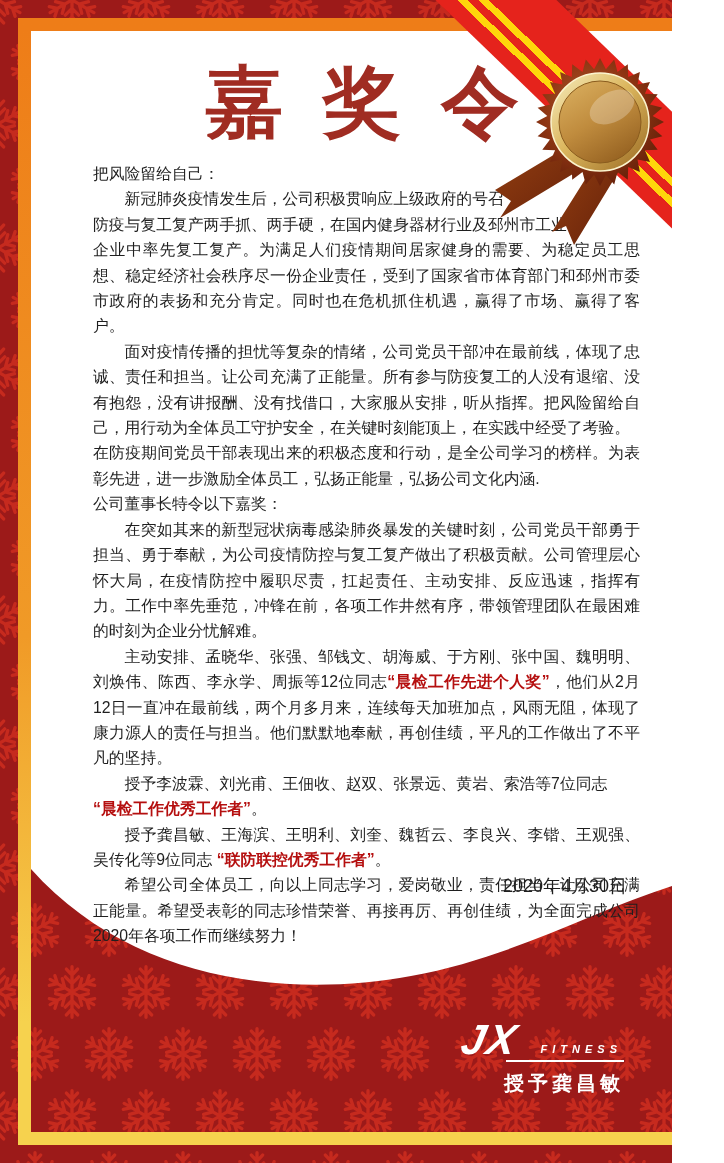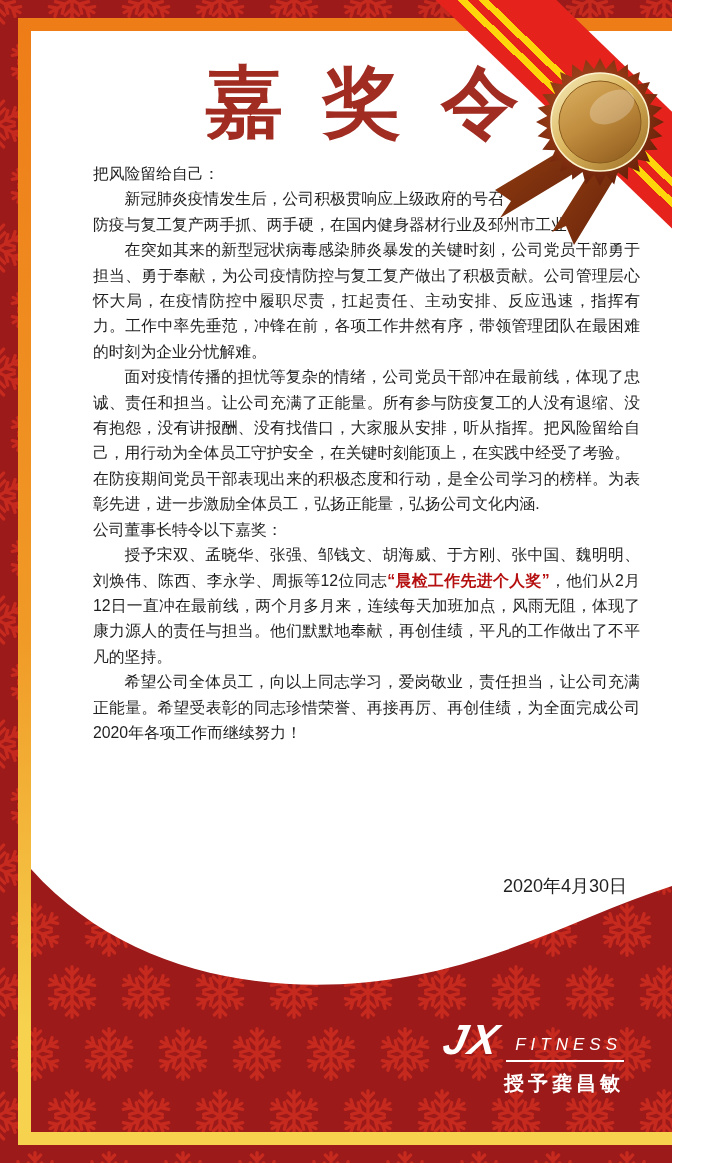--- a/index.html
+++ b/index.html
@@ -45,21 +45,21 @@
   .body{margin-top:14px;padding:0 53px 0 62px;font-size:15.8px;line-height:25.4px;text-align:justify;}
   .salutation{margin:0;}
   .para{margin:0;text-indent:2em;}
   .award{color:#b50f0f;font-weight:bold;}
   .signature{position:absolute;top:842px;right:58px;text-align:right;font-size:18px;line-height:27px;color:#1f1f1f;}
   .signature .date{padding-right:8px;}
   
   .footer{position:absolute;right:48px;top:1022px;z-index:7;display:flex;flex-direction:column;align-items:flex-end;color:#ffffff;}
   .jx-row{display:flex;align-items:flex-end;}
   .jx{display:inline-block;font-size:42px;line-height:36px;font-weight:bold;font-style:italic;transform:skewX(-12deg);letter-spacing:2px;}
-  .fitness{display:inline-block;font-size:17px;font-weight:normal;font-style:italic;letter-spacing:5px;margin:0 2px 3px 16px;}
+  .fitness{display:inline-block;font-size:11px;font-weight:bold;font-style:italic;letter-spacing:5px;margin:0 2px 3px 23px;}
   .logo-underline{width:118px;height:2px;background:#ffffff;margin:2px 0 4px;}
   .jx-cn{font-size:20px;font-weight:bold;letter-spacing:4px;margin-top:4px;}
   .company{font-size:18.5px;font-weight:bold;letter-spacing:0.5px;margin-top:12px;color:#ffeaa0;text-shadow:0 1px 0 rgba(100,10,0,.5);}
 </style>
 </head>
 <body>
 
 <div class="canvas">
 
   <div class="snow-layer" id="snowLayer">
@@ -2621,24 +2621,26 @@
     <circle cx="130" cy="82" r="49" fill="url(#ringG)" stroke="#fcf4ce" stroke-width="1.5"></circle>
     <circle cx="130" cy="82" r="41" fill="url(#coinG)" stroke="#8a5c1e" stroke-width="1"></circle>
     <ellipse cx="142" cy="67" rx="24" ry="15" fill="#ffffff" opacity="0.25" transform="rotate(-28 142 67)"></ellipse>
   </svg>
 
   <div class="content">
     <h1 class="title">嘉奖令</h1>
     <div class="body">
       <p class="salutation">把风险留给自己：</p>
       <div id="paragraphs">
-          <p class="para"><span>新冠肺炎疫情发生后，公司积极贯响应上级政府的号召，</span><br><span>防疫与复工复产两手抓、两手硬，在国内健身器材行业及邳州市工业</span><br></p>
+          <p class="para"><span>新冠肺炎疫情发生后，公司积极贯响应上级政府的号召，</span><br><span>防疫与复工复产两手抓、两手硬，在国内健身器材行业及邳州市工业</span><br><span>企业中率先复工复产。为满足人们疫情期间居家健身的需要、为稳定员工思想、稳定经济社会秩序尽一份企业责任，受到了国家省市体育部门和邳州市委市政府的表扬和充分肯定。同时也在危机抓住机遇，赢得了市场、赢得了客户。</span></p>
+          <p class="para"><span>面对疫情传播的担忧等复杂的情绪，公司党员干部冲在最前线，体现了忠诚、责任和担当。让公司充满了正能量。所有参与防疫复工的人没有退缩、没有抱怨，没有讲报酬、没有找借口，大家服从安排，听从指挥。把风险留给自己，用行动为全体员工守护安全，在关键时刻能顶上，在实践中经受了考验。</span><br><span>在防疫期间党员干部表现出来的积极态度和行动，是全公司学习的榜样。为表彰先进，进一步激励全体员工，弘扬正能量，弘扬公司文化内涵.</span><br><span>公司董事长特令以下嘉奖：</span></p>
           <p class="para"><span>在突如其来的新型冠状病毒感染肺炎暴发的关键时刻，公司党员干部勇于担当、勇于奉献，为公司疫情防控与复工复产做出了积极贡献。公司管理层心怀大局，在疫情防控中履职尽责，扛起责任、主动安排、反应迅速，指挥有力。工作中率先垂范，冲锋在前，各项工作井然有序，带领管理团队在最困难的时刻为企业分忧解难。</span></p>
-          <p class="para"><span>面对疫情传播的担忧等复杂的情绪，公司党员干部冲在最前线，体现了忠诚、责任和担当。让公司充满了正能量。所有参与防疫复工的人没有退缩、没有抱怨，没有讲报酬、没有找借口，大家服从安排，听从指挥。把风险留给自己，用行动为全体员工守护安全，在关键时刻能顶上，在实践中经受了考验。</span><br><span>在防疫期间党员干部表现出来的积极态度和行动，是全公司学习的榜样。为表彰先进，进一步激励全体员工，弘扬正能量，弘扬公司文化内涵.</span><br><span>公司董事长特令以下嘉奖：</span></p>
-          <p class="para"><span>授予宋双、孟晓华、张强、邹钱文、胡海威、于方刚、张中国、魏明明、刘焕伟、陈西、李永学、周振等12位同志</span><span class="award">“晨检工作先进个人奖”</span><span>，他们从2月12日一直冲在最前线，两个月多月来，连续每天加班加点，风雨无阻，体现了康力源人的责任与担当。他们默默地奉献，再创佳绩，平凡的工作做出了不平凡的坚持。</span></p>
+          <p class="para"><span>主动安排、孟晓华、张强、邹钱文、胡海威、于方刚、张中国、魏明明、刘焕伟、陈西、李永学、周振等12位同志</span><span class="award">“晨检工作先进个人奖”</span><span>，他们从2月12日一直冲在最前线，两个月多月来，连续每天加班加点，风雨无阻，体现了康力源人的责任与担当。他们默默地奉献，再创佳绩，平凡的工作做出了不平凡的坚持。</span></p>
+          <p class="para"><span>授予李波霖、刘光甫、王佃收、赵双、张景远、黄岩、索浩等7位同志</span><br><span class="award">“晨检工作优秀工作者”</span><span>。</span></p>
+          <p class="para"><span>授予龚昌敏、王海滨、王明利、刘奎、魏哲云、李良兴、李锴、王观强、吴传化等9位同志 </span><span class="award">“联防联控优秀工作者”</span><span>。</span></p>
           <p class="para"><span>希望公司全体员工，向以上同志学习，爱岗敬业，责任担当，让公司充满正能量。希望受表彰的同志珍惜荣誉、再接再厉、再创佳绩，为全面完成公司2020年各项工作而继续努力！</span></p>
         </div>
     </div>
     <div class="signature">
       <div class="date">2020年4月30日</div>
     </div>
   </div>
 
   <div class="footer">
     <div class="jx-row">

